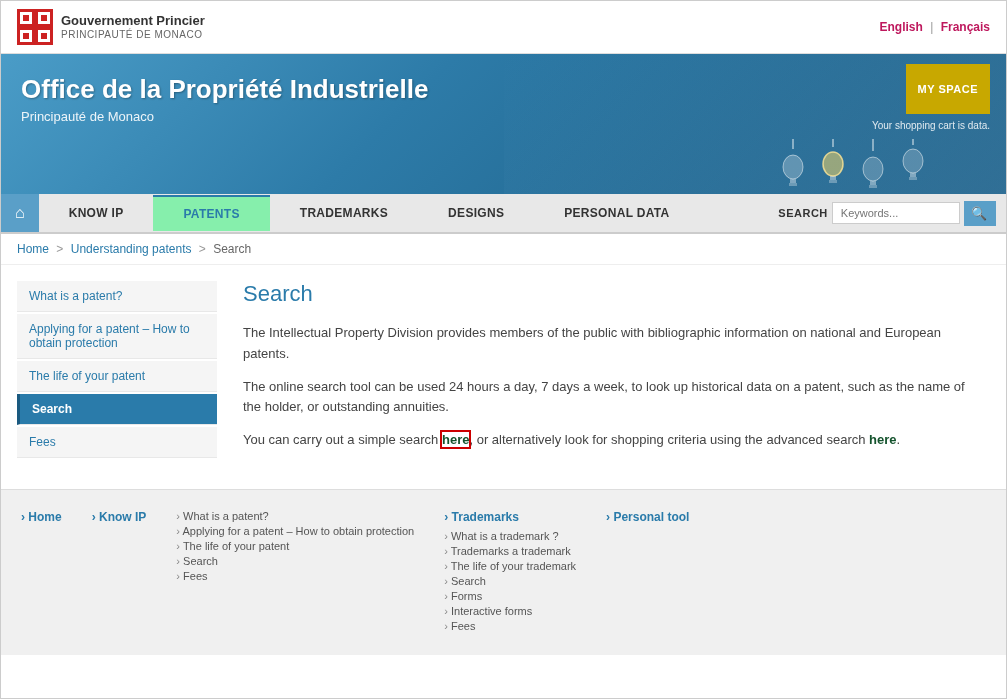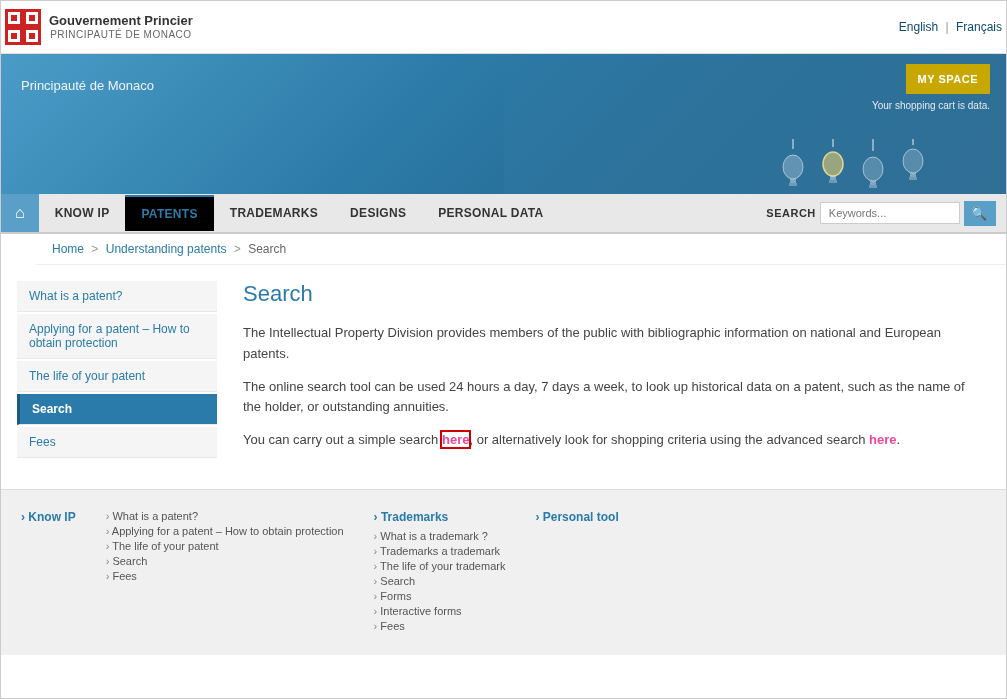--- a/index.html
+++ b/index.html
@@ -13,23 +13,22 @@
       margin: 0 auto;
       border: 1px solid #ccc;
     }
 
     
     .top-bar {
       background: #fff;
       display: flex;
       align-items: center;
       justify-content: space-between;
-      padding: 8px 4px;
+      padding: 8px 16px;
       border-bottom: 1px solid #ddd;
-      text-align: center;
     }
     .logo-area {
       display: flex;
       align-items: center;
       gap: 8px;
     }
     .logo-crest {
       width: 36px;
       height: 36px;
     }
@@ -45,22 +44,23 @@
       font-size: 10px;
       color: #666;
       text-transform: uppercase;
       letter-spacing: 0.5px;
     }
     .lang-switcher {
       font-size: 12px;
       color: #333;
     }
     .lang-switcher a {
-      color: #0c4a6e;
-      text-decoration: none;
+      color: #be185d;
+      text-decoration: none;
+      font-weight: bold;
     }
     .lang-switcher .sep { margin: 0 4px; color: #999; }
 
     
     .hero-banner {
       background: linear-gradient(135deg, #4a9cc7 0%, #2d7ba8 40%, #1a5a80 100%);
       position: relative;
       height: 140px;
       overflow: hidden;
       display: flex;
@@ -95,21 +95,21 @@
       z-index: 3;
       display: flex;
       flex-direction: column;
       align-items: flex-end;
       gap: 6px;
     }
     .my-space-btn {
       background: #c8a800;
       color: #fff;
       border: none;
-      padding: 9px 12px;
+      padding: 19px 12px;
       font-size: 11px;
       font-weight: bold;
       cursor: pointer;
       letter-spacing: 0.5px;
     }
     .cart-text {
       font-size: 10px;
       color: rgba(255,255,255,0.85);
     }
 
@@ -138,34 +138,34 @@
       padding: 10px 14px;
       display: flex;
       align-items: center;
       justify-content: center;
       cursor: pointer;
       color: #fff;
       font-size: 16px;
       text-decoration: none;
     }
     .nav-item {
-      padding: 10px 16px;
+      padding: 10px 30px;
       font-size: 12px;
       font-weight: bold;
       color: #333;
       cursor: pointer;
       text-transform: uppercase;
       letter-spacing: 0.3px;
       text-decoration: none;
     }
     .nav-item:hover, .nav-item.active {
       color: #2a7baa;
     }
     .nav-item.active {
-      background: #000000;
+      background: #86efac;
       border-top: 2px solid #2a7baa;
     }
     .search-area {
       margin-left: auto;
       display: flex;
       align-items: center;
       padding-right: 10px;
       gap: 4px;
     }
     .search-label {
@@ -173,40 +173,39 @@
       font-weight: bold;
       color: #333;
       text-transform: uppercase;
       letter-spacing: 0.5px;
     }
     .search-input {
       border: 1px solid #ccc;
       padding: 4px 8px;
       font-size: 11px;
       color: #999;
-      width: 140px;
+      width: 128px;
       outline: none;
     }
     .search-btn {
       background: #5a9fc8;
       border: none;
       padding: 5px 8px;
       cursor: pointer;
       color: #fff;
       font-size: 13px;
     }
 
     
     .breadcrumb {
       padding: 8px 16px;
       font-size: 12px;
       color: #666;
       background: #fff;
       border-bottom: 1px solid #eee;
-      margin-left: 35px;
     }
     .breadcrumb a {
       color: #2a7baa;
       text-decoration: none;
     }
     .breadcrumb .sep { margin: 0 4px; color: #999; }
 
     
     .main-content {
       display: flex;
@@ -249,21 +248,21 @@
       color: #2a7baa;
       margin-bottom: 16px;
     }
     .content-area p {
       font-size: 13px;
       color: #444;
       line-height: 1.6;
       margin-bottom: 12px;
     }
     .content-area a {
-      color: #ec4899;
+      color: #14532d;
       text-decoration: none;
     }
     .content-area strong { font-weight: bold; }
 
     
     .highlight-box {
       display: inline;
       outline: 2px solid #cc0000;
       padding: 0;
     }
@@ -346,20 +345,21 @@
     </div>
     <div class="lang-switcher">
       <a href="#">English</a>
       <span class="sep">|</span>
       <a href="#">Français</a>
     </div>
   </div>
 
   <div class="hero-banner">
     <div class="hero-title">
+      <h1>Office de la Propriété Industrielle</h1>
       <p>Principauté de Monaco</p>
     </div>
     <div class="hero-right">
       <button class="my-space-btn">MY SPACE</button>
       <span class="cart-text">Your shopping cart is data.</span>
     </div>
 
     <div class="bulbs">
       <svg width="25" height="55" viewBox="0 0 25 55">
         <line x1="12" y1="0" x2="12" y2="10" stroke="rgba(255,255,255,0.6)" stroke-width="1.5"></line>
@@ -426,20 +426,23 @@
       <p>The online search tool can be used 24 hours a day, 7 days a week, to look up historical data on a patent, such as the name of the holder, or outstanding annuities.</p>
       <p>
         <span>You can carry out a simple search </span><a href="#"><span class="highlight-box"><strong>here</strong></span></a><span>, or alternatively look for shopping criteria using the advanced search </span><a href="#"><strong>here</strong></a><span>.</span>
       </p>
     </div>
   </div>
 
   <div class="footer">
     <div class="footer-cols">
 
+      <div class="footer-col footer-simple">
+        <a href="#">› Home</a>
+      </div>
 
       <div class="footer-col footer-simple">
         <a href="#">› Know IP</a>
       </div>
 
       <div class="footer-col">
         <ul>
           <li><a href="#">What is a patent?</a></li>
           <li><a href="#">Applying for a patent – How to obtain protection</a></li>
           <li><a href="#">The life of your patent</a></li>

